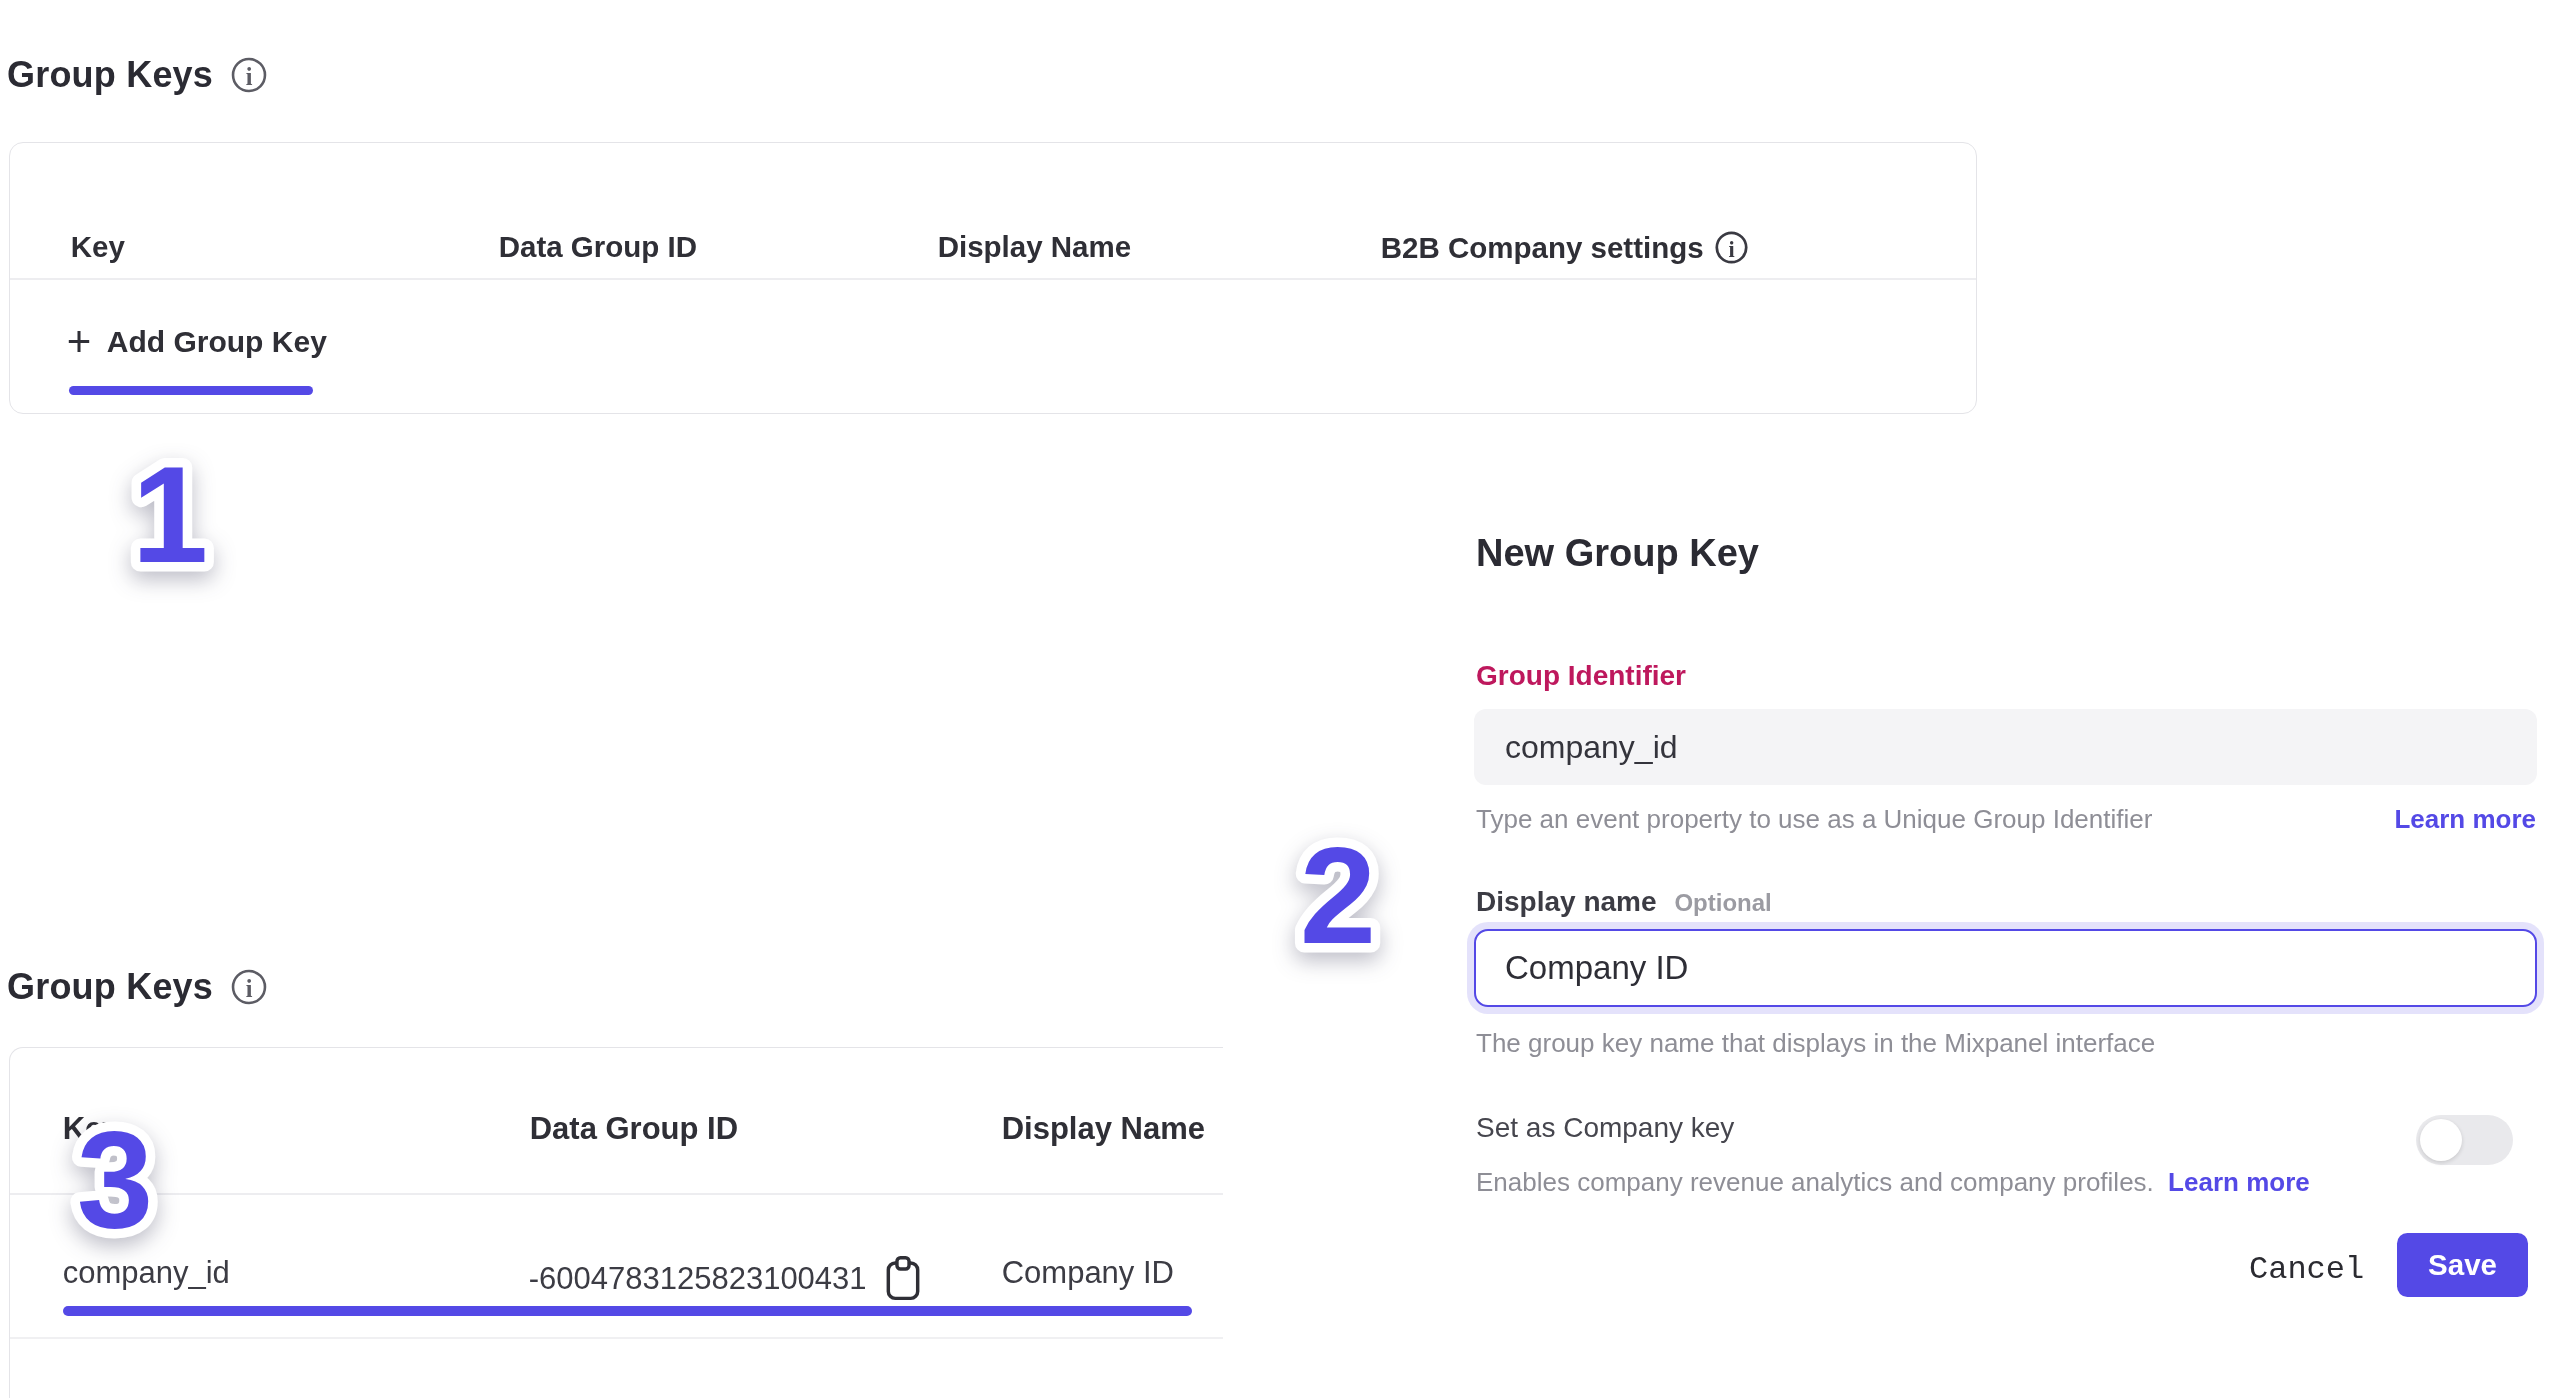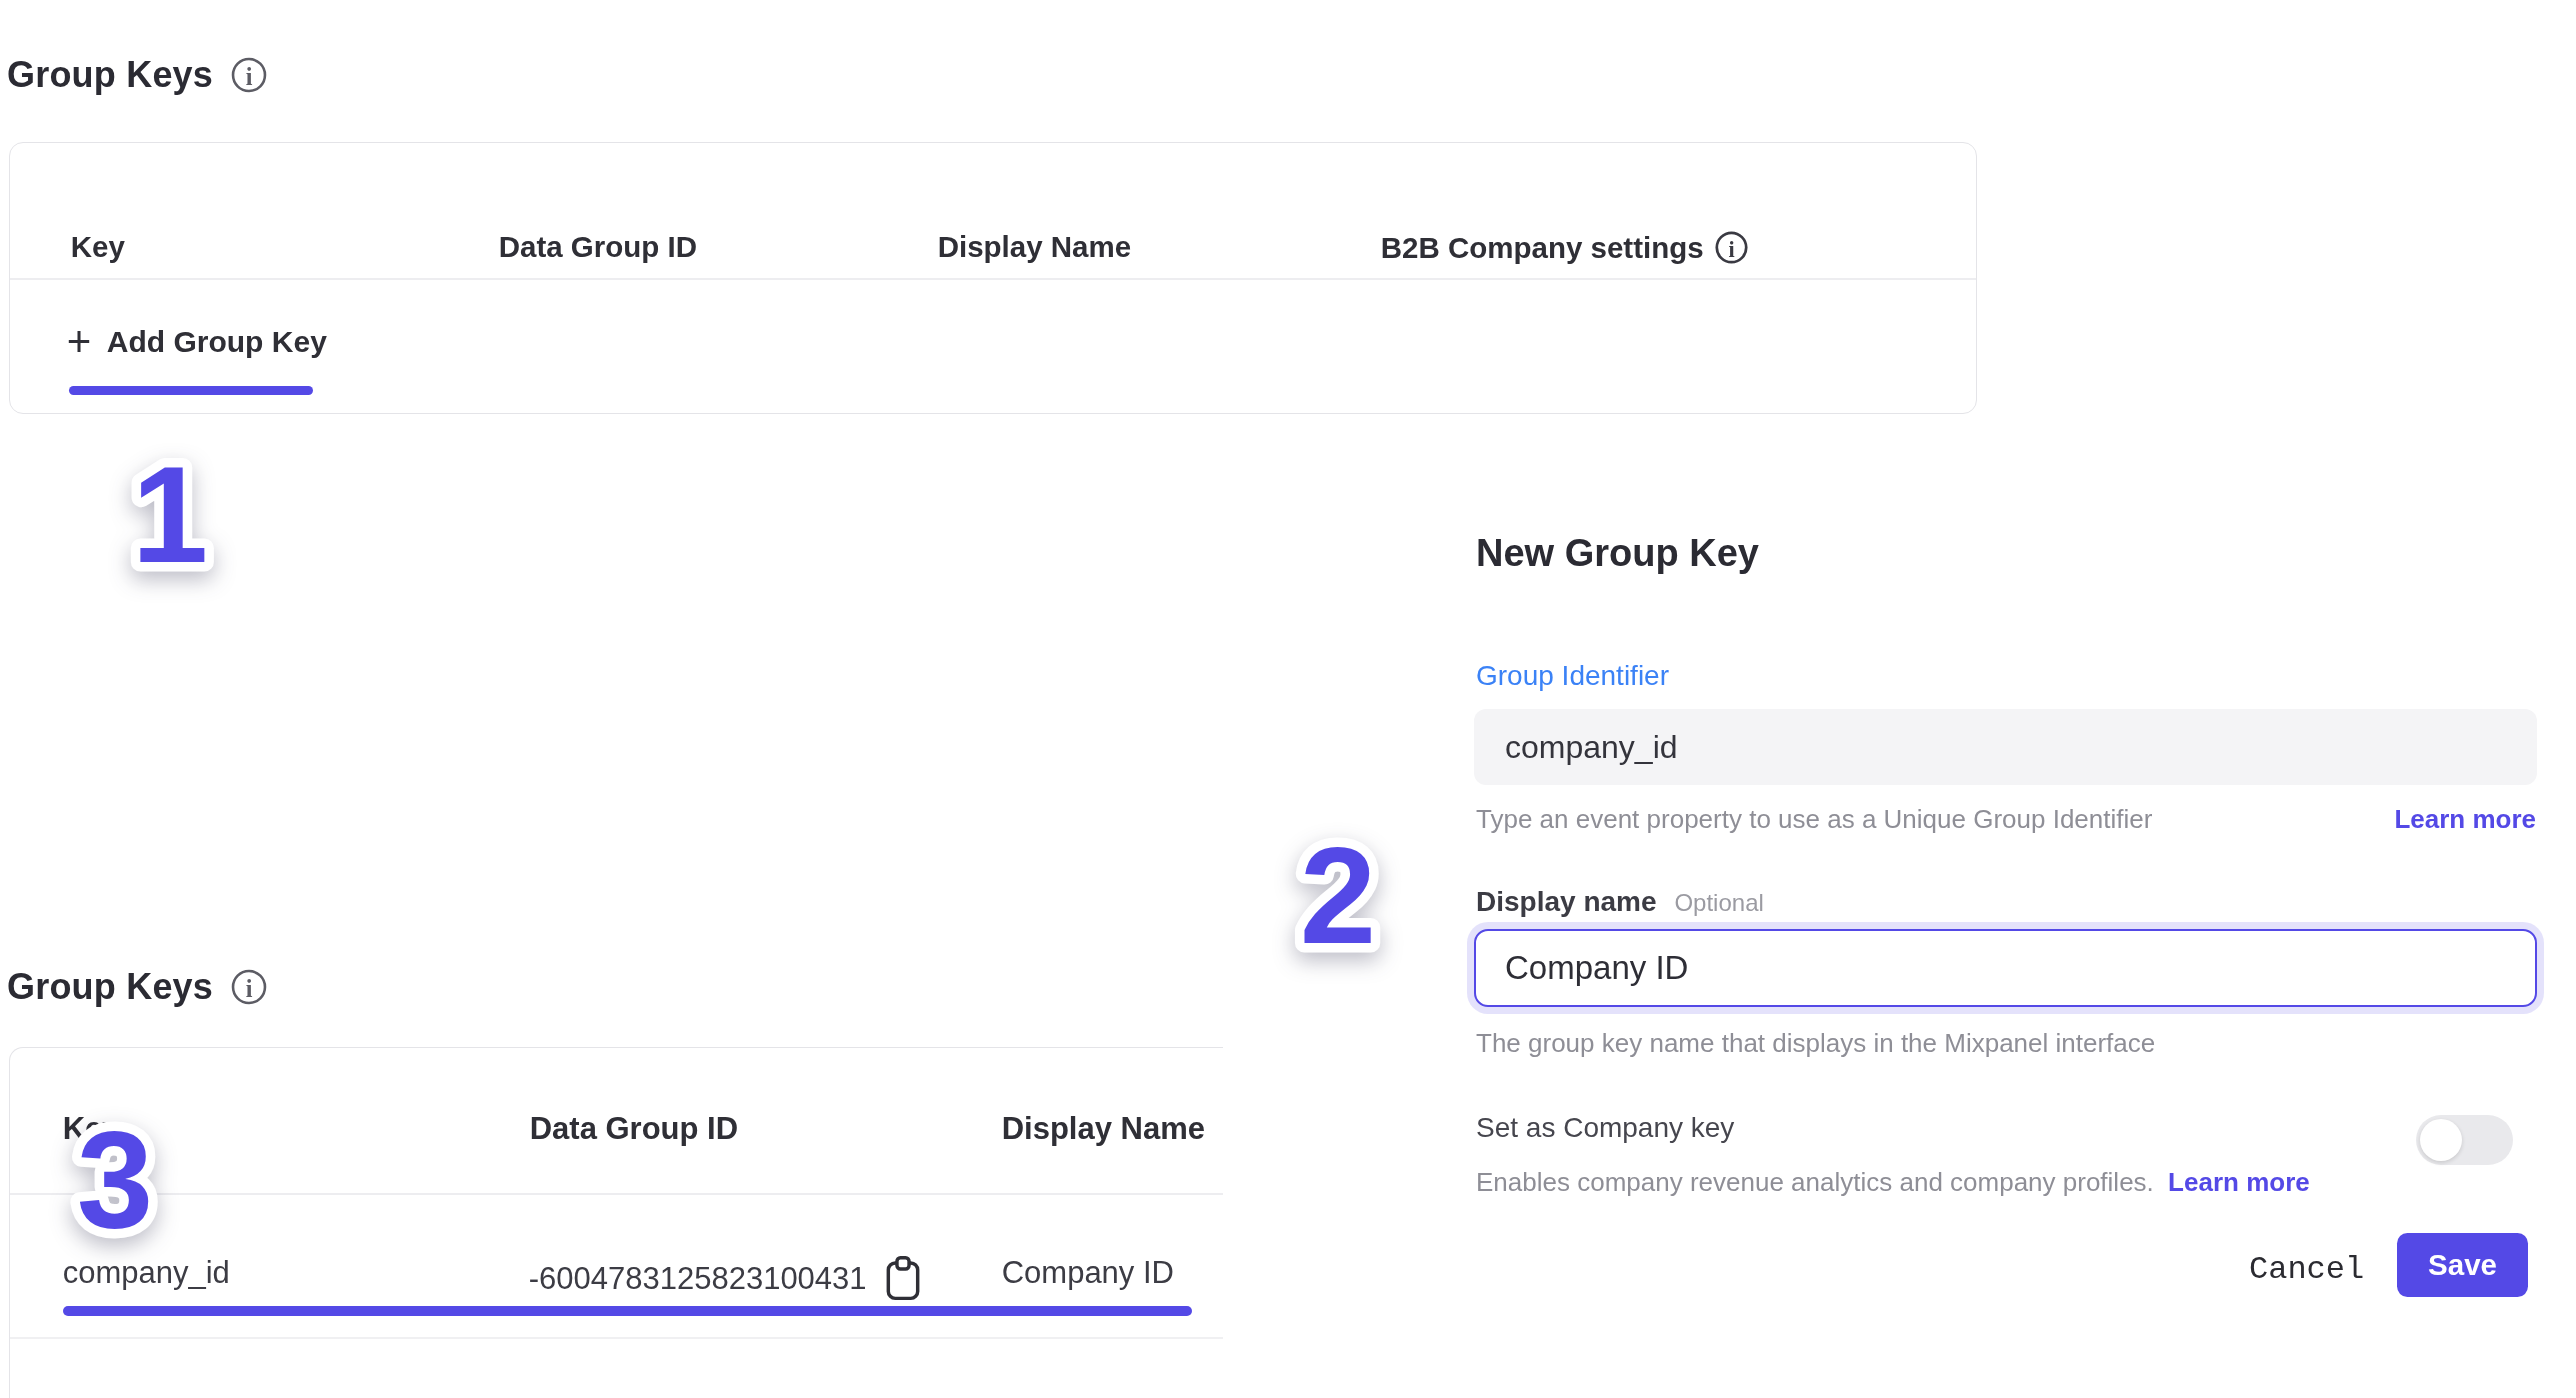--- a/index.html
+++ b/index.html
@@ -31,23 +31,23 @@
   .td { position:absolute; font-size:31px; font-weight:400; color:#3c3c44; white-space:nowrap; display:flex; align-items:center; gap:17.4px; }
 
   .add-row { display:flex; align-items:center; gap:15.6px; cursor:pointer; background:none; border:none; }
   .plus-glyph { font-size:42px; font-weight:400; color:#2f2f36; line-height:1; }
   .add-label { font-size:30px; font-weight:600; color:#2f2f36; }
 
   .hl-bar { position:absolute; background:var(--accent); border-radius:5.2px; }
 
   
   .form-title { font-size:38px; font-weight:700; color:#2b2b33; }
-  .field-label { font-size:28px; font-weight:400; color:#3b82f6; }
+  .field-label { font-size:28px; font-weight:700; color:#be185d; }
   .field-label-strong { font-size:28px; font-weight:700; color:#3c3c44; }
-  .optional-tag { font-size:24px; font-weight:400; color:#9b9ba2; margin-left:14px; }
+  .optional-tag { font-size:24px; font-weight:700; color:#9b9ba2; margin-left:14px; }
   .text-input {
     font-family:"Liberation Sans", sans-serif;
     font-size:32px; color:#34343c; outline:none;
   }
   .input-plain { background:#f4f4f6; border:none; border-radius:12px; padding:0 31px; }
   .input-focused {
     background:#fff; border:2.6px solid var(--accent); border-radius:14px; padding:0 29px;
     box-shadow:0 0 0 7px rgba(84,73,230,0.16); color:#2e2e36; font-size:33px;
   }
   .helper { font-size:26px; font-weight:400; color:#8e8e96; white-space:nowrap; }

